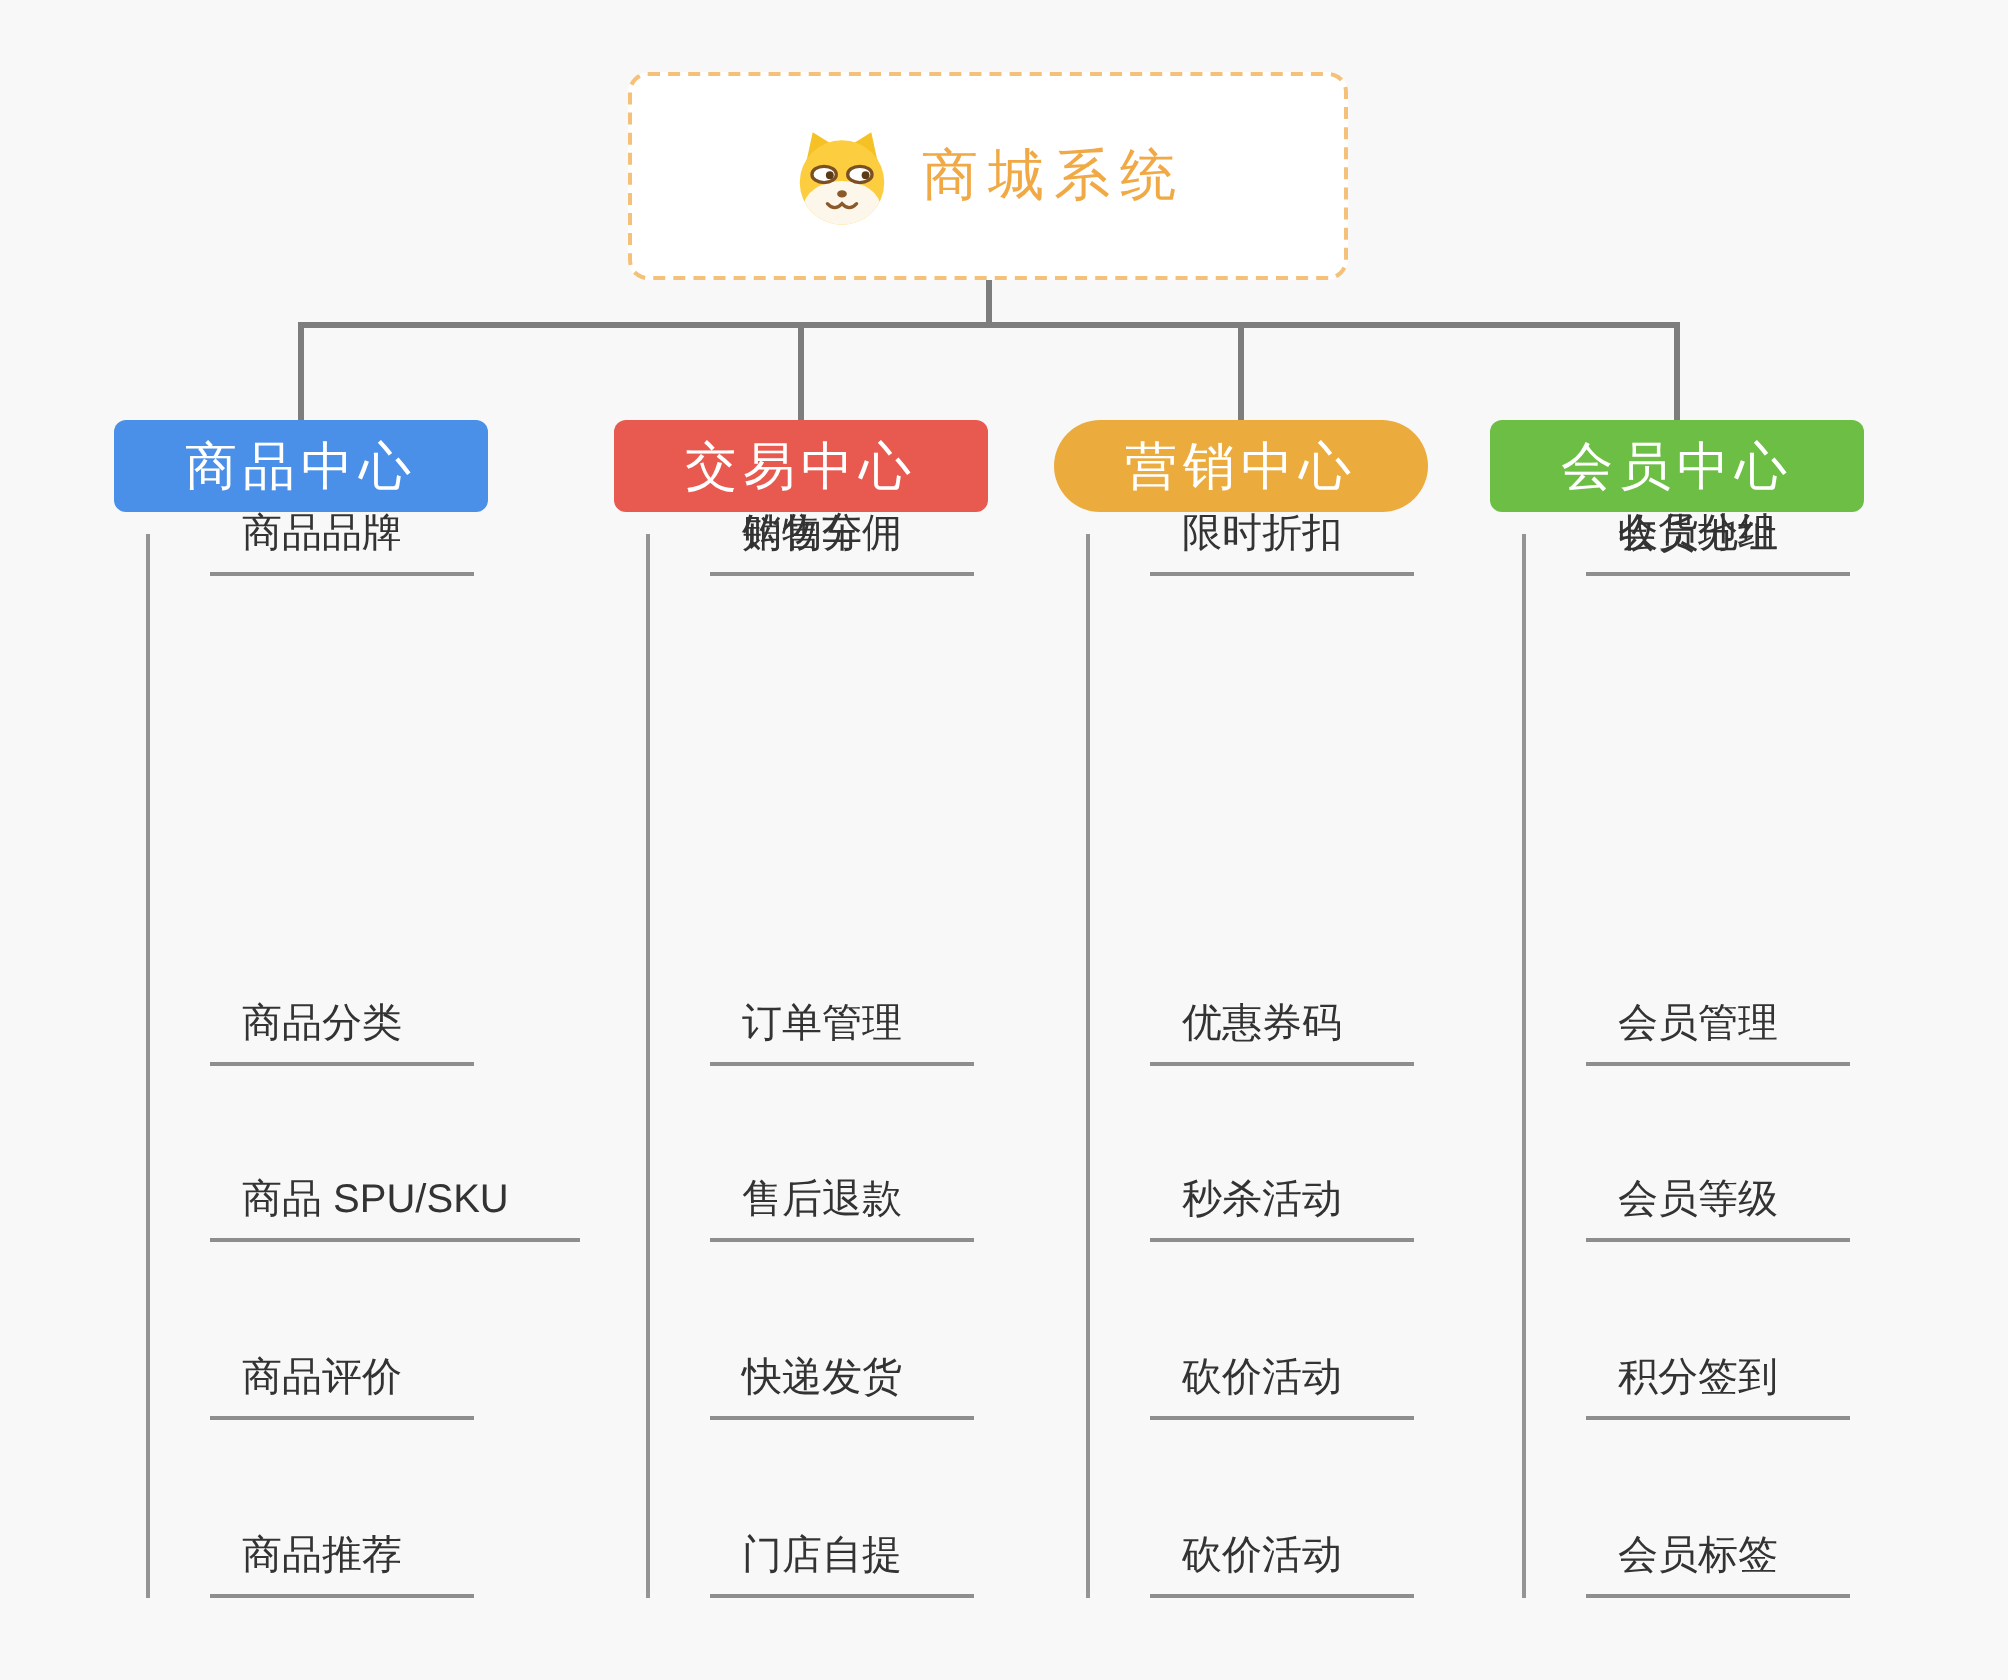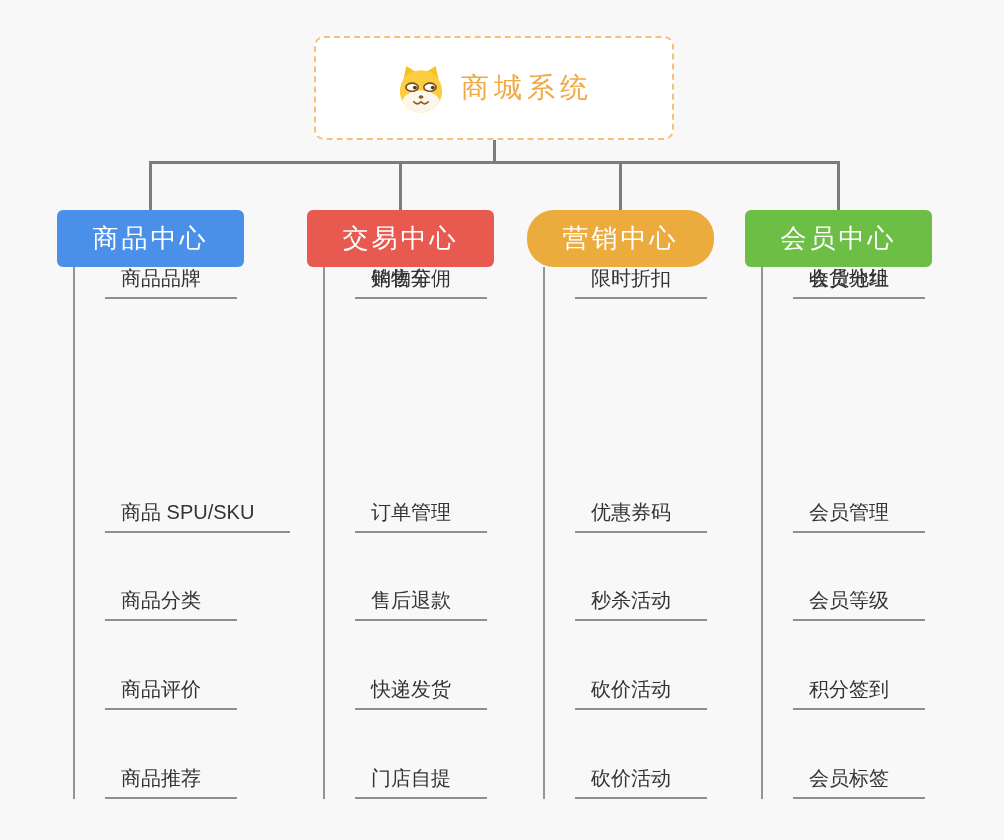--- a/index.html
+++ b/index.html
@@ -26,21 +26,21 @@
   .stub      { top:161px; width:3px; height:49px; }
   .stub-1 { left:149px; } .stub-2 { left:399px; }
   .stub-3 { left:619px; } .stub-4 { left:837px; }
 
   
   .column { position:absolute; top:210px; width:235px; height:610px; }
   .col-1 { left:57px; }  .col-2 { left:307px; }
   .col-3 { left:527px; } .col-4 { left:745px; }
 
   .branch-header {
-    width:187px; height:57px; border-radius:6px;
+    width:187px; height:46px; border-radius:6px;
     color:#ffffff; font-size:26px; letter-spacing:3px;
     display:flex; align-items:center; justify-content:center;
   }
   .vline {
     position:absolute; left:16px; top:57px; width:2px; height:532px;
     background:#949494;
   }
   .child {
     position:absolute; left:16px;
     white-space:nowrap; font-size:20px; color:#333333; line-height:22px;
@@ -84,22 +84,22 @@
         <ellipse cx="32" cy="43" rx="3" ry="2.2" fill="#8a5a2a"></ellipse>
         <path d="M23 49 q4.5 5 9 0 q4.5 5 9 0" fill="none" stroke="#8a5a2a" stroke-width="2" stroke-linecap="round"></path>
       </svg>
     </span>
     <span class="root-title" style="color: rgb(240, 169, 69);">商城系统</span>
   </div>
 
   <div class="column col-1">
     <div class="branch-header" style="background-color: rgb(74, 143, 232);">商品中心</div>
     <div class="vline"></div>
+    <div class="child">商品分类</div>
     <div class="child">商品 SPU/SKU</div>
-    <div class="child">商品分类</div>
     <div class="child">商品评价</div>
     <div class="child">商品推荐</div>
     <div class="child">商品品牌</div>
   </div>
 
   <div class="column col-2">
     <div class="branch-header" style="background-color: rgb(232, 89, 79);">交易中心</div>
     <div class="vline"></div>
     <div class="child">订单管理</div>
     <div class="child">售后退款</div>

